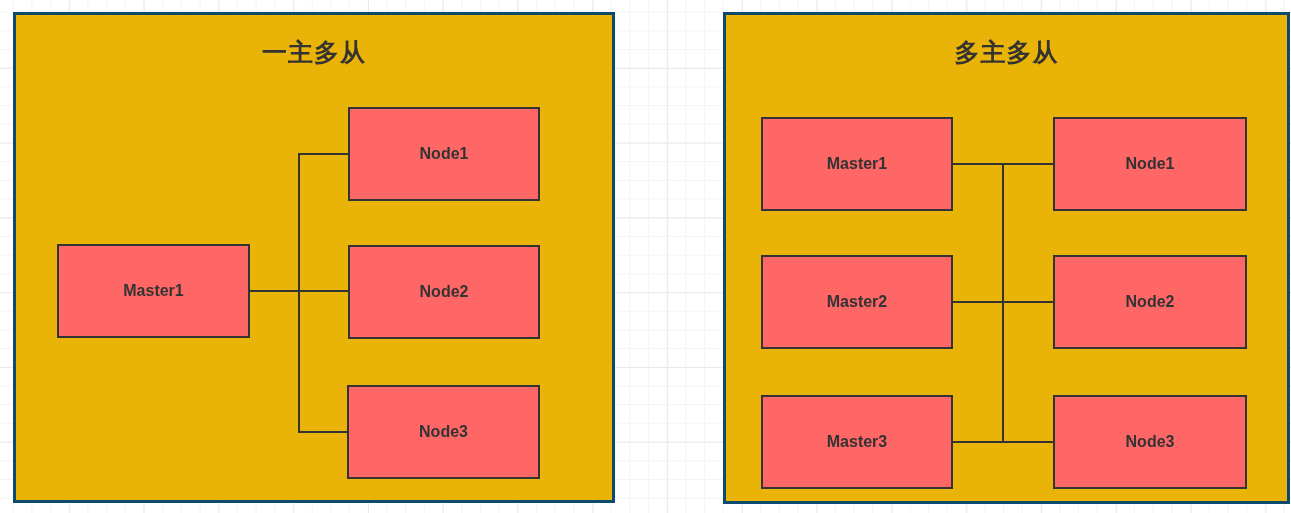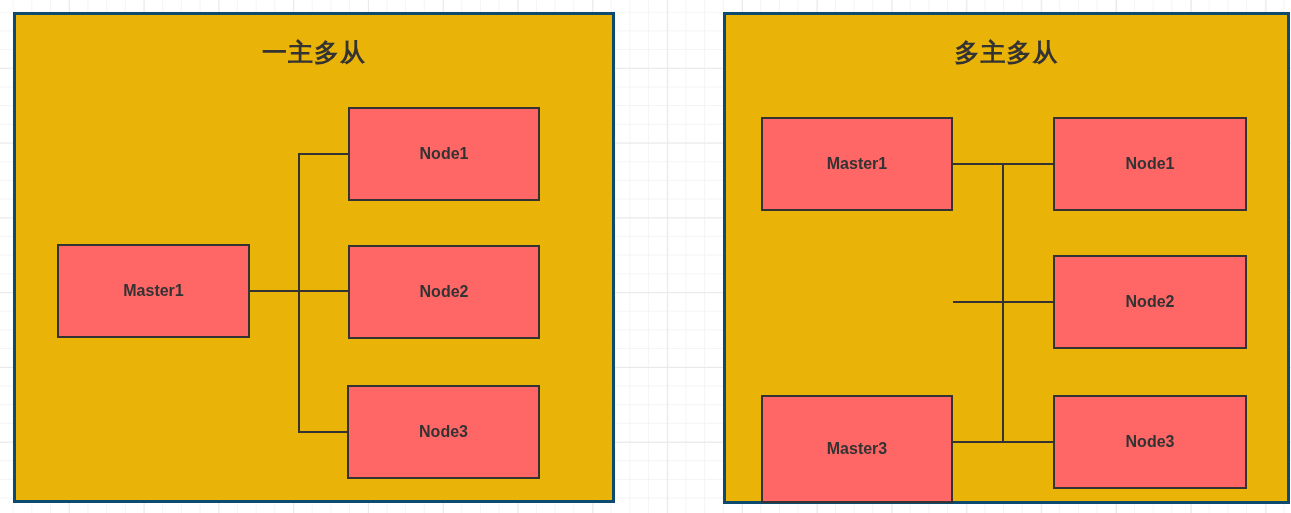--- a/index.html
+++ b/index.html
@@ -50,21 +50,21 @@
   #lp-node2   { left: 332px; top: 230px; width: 192px; height: 94px; }
   #lp-node3   { left: 331px; top: 370px; width: 193px; height: 94px; }
   #lp-line-master { left: 234px; top: 275px; width: 98px;  height: 2px; }
   #lp-line-bus    { left: 282px; top: 138px; width: 2px;   height: 280px; }
   #lp-line-stub1  { left: 282px; top: 138px; width: 50px;  height: 2px; }
   #lp-line-stub3  { left: 282px; top: 416px; width: 49px;  height: 2px; }
 
   
   #rp-master1 { left: 35px;  top: 102px; width: 192px; height: 94px; }
   #rp-master2 { left: 35px;  top: 240px; width: 192px; height: 94px; }
-  #rp-master3 { left: 35px;  top: 380px; width: 192px; height: 108px; }
+  #rp-master3 { left: 35px;  top: 380px; width: 192px; height: 94px; }
   #rp-node1   { left: 327px; top: 102px; width: 194px; height: 94px; }
   #rp-node2   { left: 327px; top: 240px; width: 194px; height: 94px; }
   #rp-node3   { left: 327px; top: 380px; width: 194px; height: 94px; }
   #rp-line-row1 { left: 227px; top: 148px; width: 100px; height: 2px; }
   #rp-line-row2 { left: 227px; top: 286px; width: 100px; height: 2px; }
   #rp-line-row3 { left: 227px; top: 426px; width: 100px; height: 2px; }
   #rp-line-bus  { left: 276px; top: 148px; width: 2px;   height: 280px; }
 </style>
 </head>
 <body>
@@ -82,20 +82,21 @@
   <div class="line" id="lp-line-master"></div>
   <div class="line" id="lp-line-bus"></div>
   <div class="line" id="lp-line-stub1"></div>
   <div class="line" id="lp-line-stub3"></div>
 </section>
 
 <section class="panel" id="panel-right">
   <div class="panel-title">多主多从</div>
 
   <div class="box" id="rp-master1">Master1</div>
+  <div class="box" id="rp-master2">Master2</div>
   <div class="box" id="rp-master3">Master3</div>
   <div class="box" id="rp-node1">Node1</div>
   <div class="box" id="rp-node2">Node2</div>
   <div class="box" id="rp-node3">Node3</div>
 
   <div class="line" id="rp-line-row1"></div>
   <div class="line" id="rp-line-row2"></div>
   <div class="line" id="rp-line-row3"></div>
   <div class="line" id="rp-line-bus"></div>
 </section>

